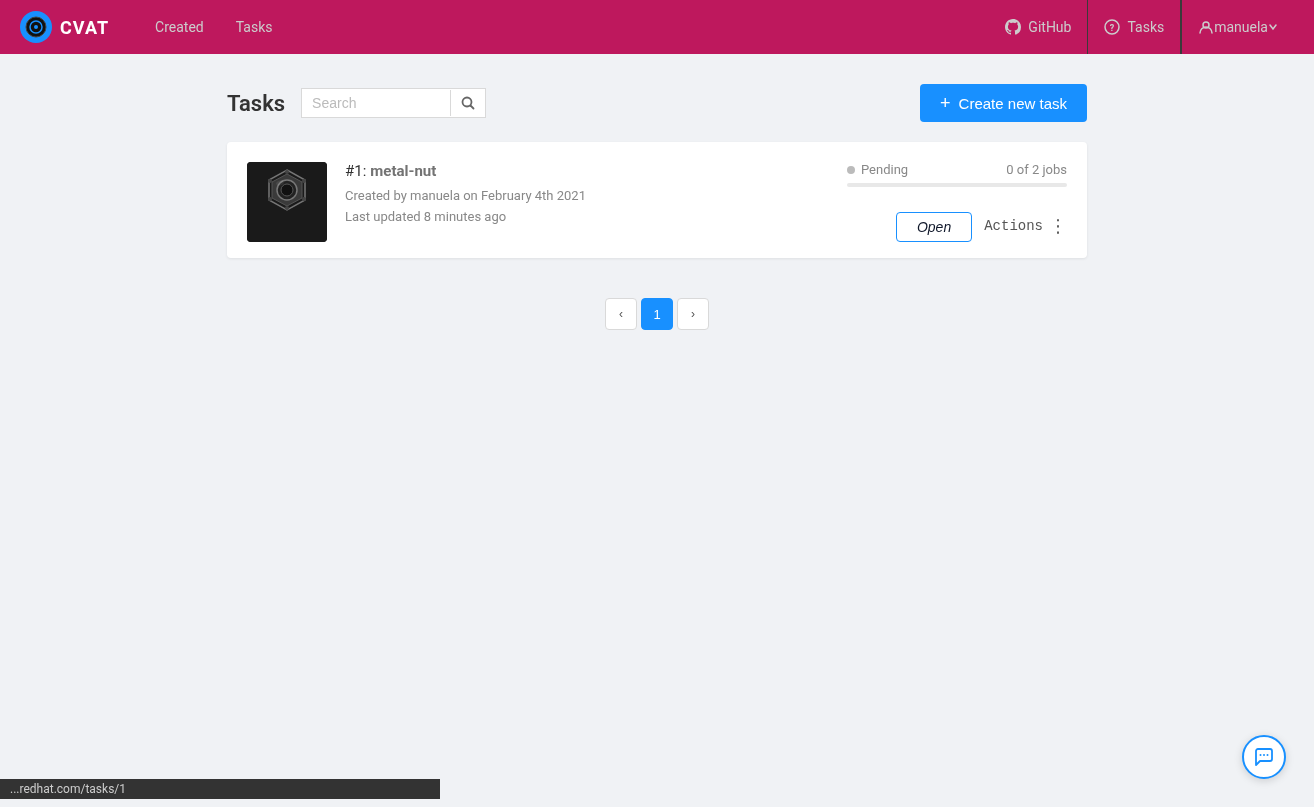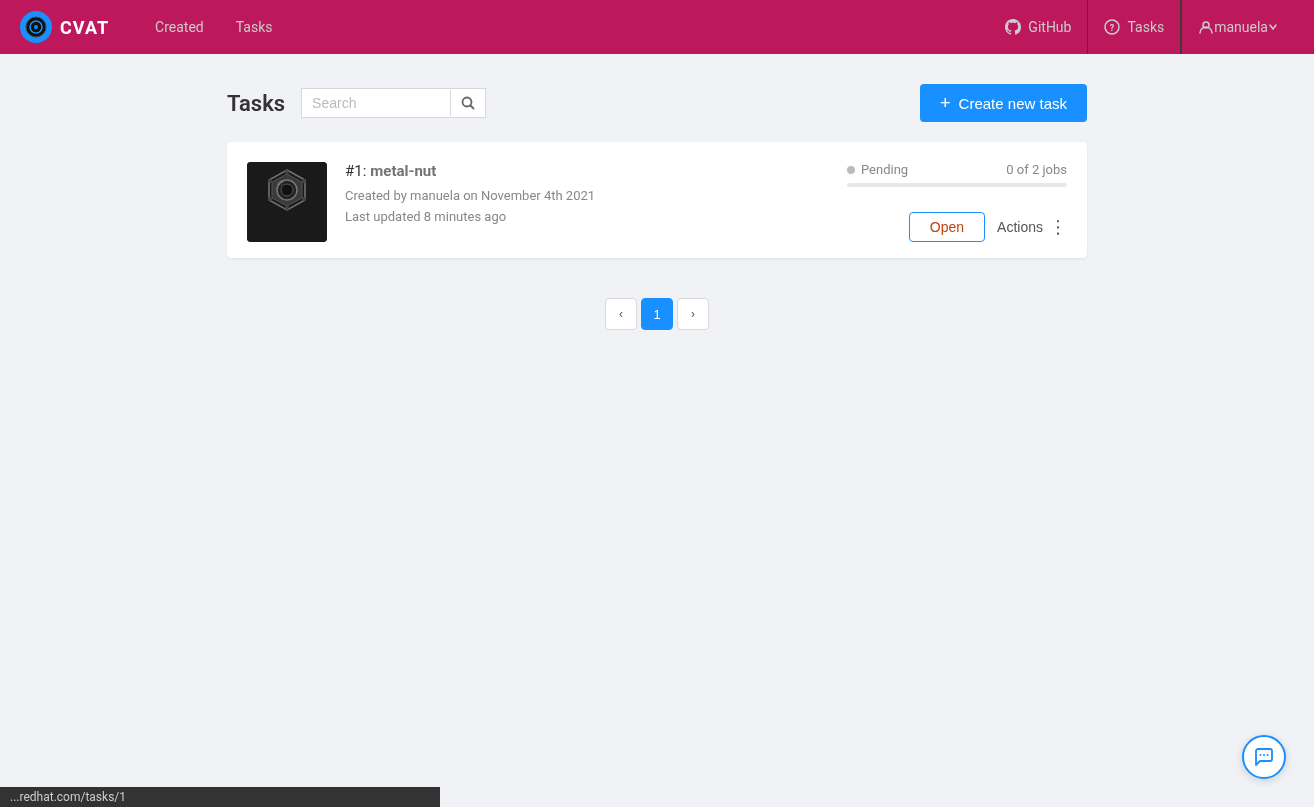--- a/index.html
+++ b/index.html
@@ -243,37 +243,39 @@
     }
     .task-actions-row {
       display: flex;
       align-items: center;
       justify-content: flex-end;
       gap: 12px;
       width: 100%;
     }
     .open-btn {
       background: white;
-      color: #c2410c;
+      color: #0f172a;
       border: 1px solid #1890ff;
       border-radius: 4px;
       padding: 6px 20px;
       font-size: 14px;
       cursor: pointer;
+      font-style: italic;
     }
     .actions-btn {
       display: flex;
-      align-items: center;
+      align-items: flex-start;
       gap: 6px;
       background: none;
       border: none;
       cursor: pointer;
       color: #555;
       font-size: 14px;
       padding: 4px 0;
+      font-family: Liberation Mono, monospace;
     }
     .three-dots {
       font-size: 18px;
       line-height: 1;
       color: #555;
     }
 
     
     .pagination {
       display: flex;
@@ -320,21 +322,21 @@
       justify-content: center;
       cursor: pointer;
       box-shadow: 0 2px 8px rgba(0,0,0,0.15);
       color: #1890ff;
       font-size: 18px;
     }
 
     
     .status-bar {
       position: fixed;
-      bottom: 0;
+      bottom: 8px;
       left: 0;
       background: #333;
       color: #ccc;
       font-size: 12px;
       padding: 3px 10px;
       width: 440px;
     }
 
     
     .nut-svg {
@@ -430,21 +432,21 @@
         <circle cx="23" cy="19" r="2" fill="#444"></circle>
       </svg>
     </div>
 
     <div class="task-info">
       <div class="task-name-row">
         <span class="task-id">#1:</span>
         <span style="width:4px"></span>
         <span class="task-name">metal-nut</span>
       </div>
-      <div class="task-meta">Created by manuela on November 4th 2021</div>
+      <div class="task-meta">Created by manuela on February 4th 2021</div>
       <div class="task-meta">Last updated 8 minutes ago</div>
     </div>
 
     <div class="task-right">
       <div style="width:100%">
         <div class="task-status-row">
           <div class="status-badge">
             <div class="status-dot pending"></div>
             <span>Pending</span>
           </div>

